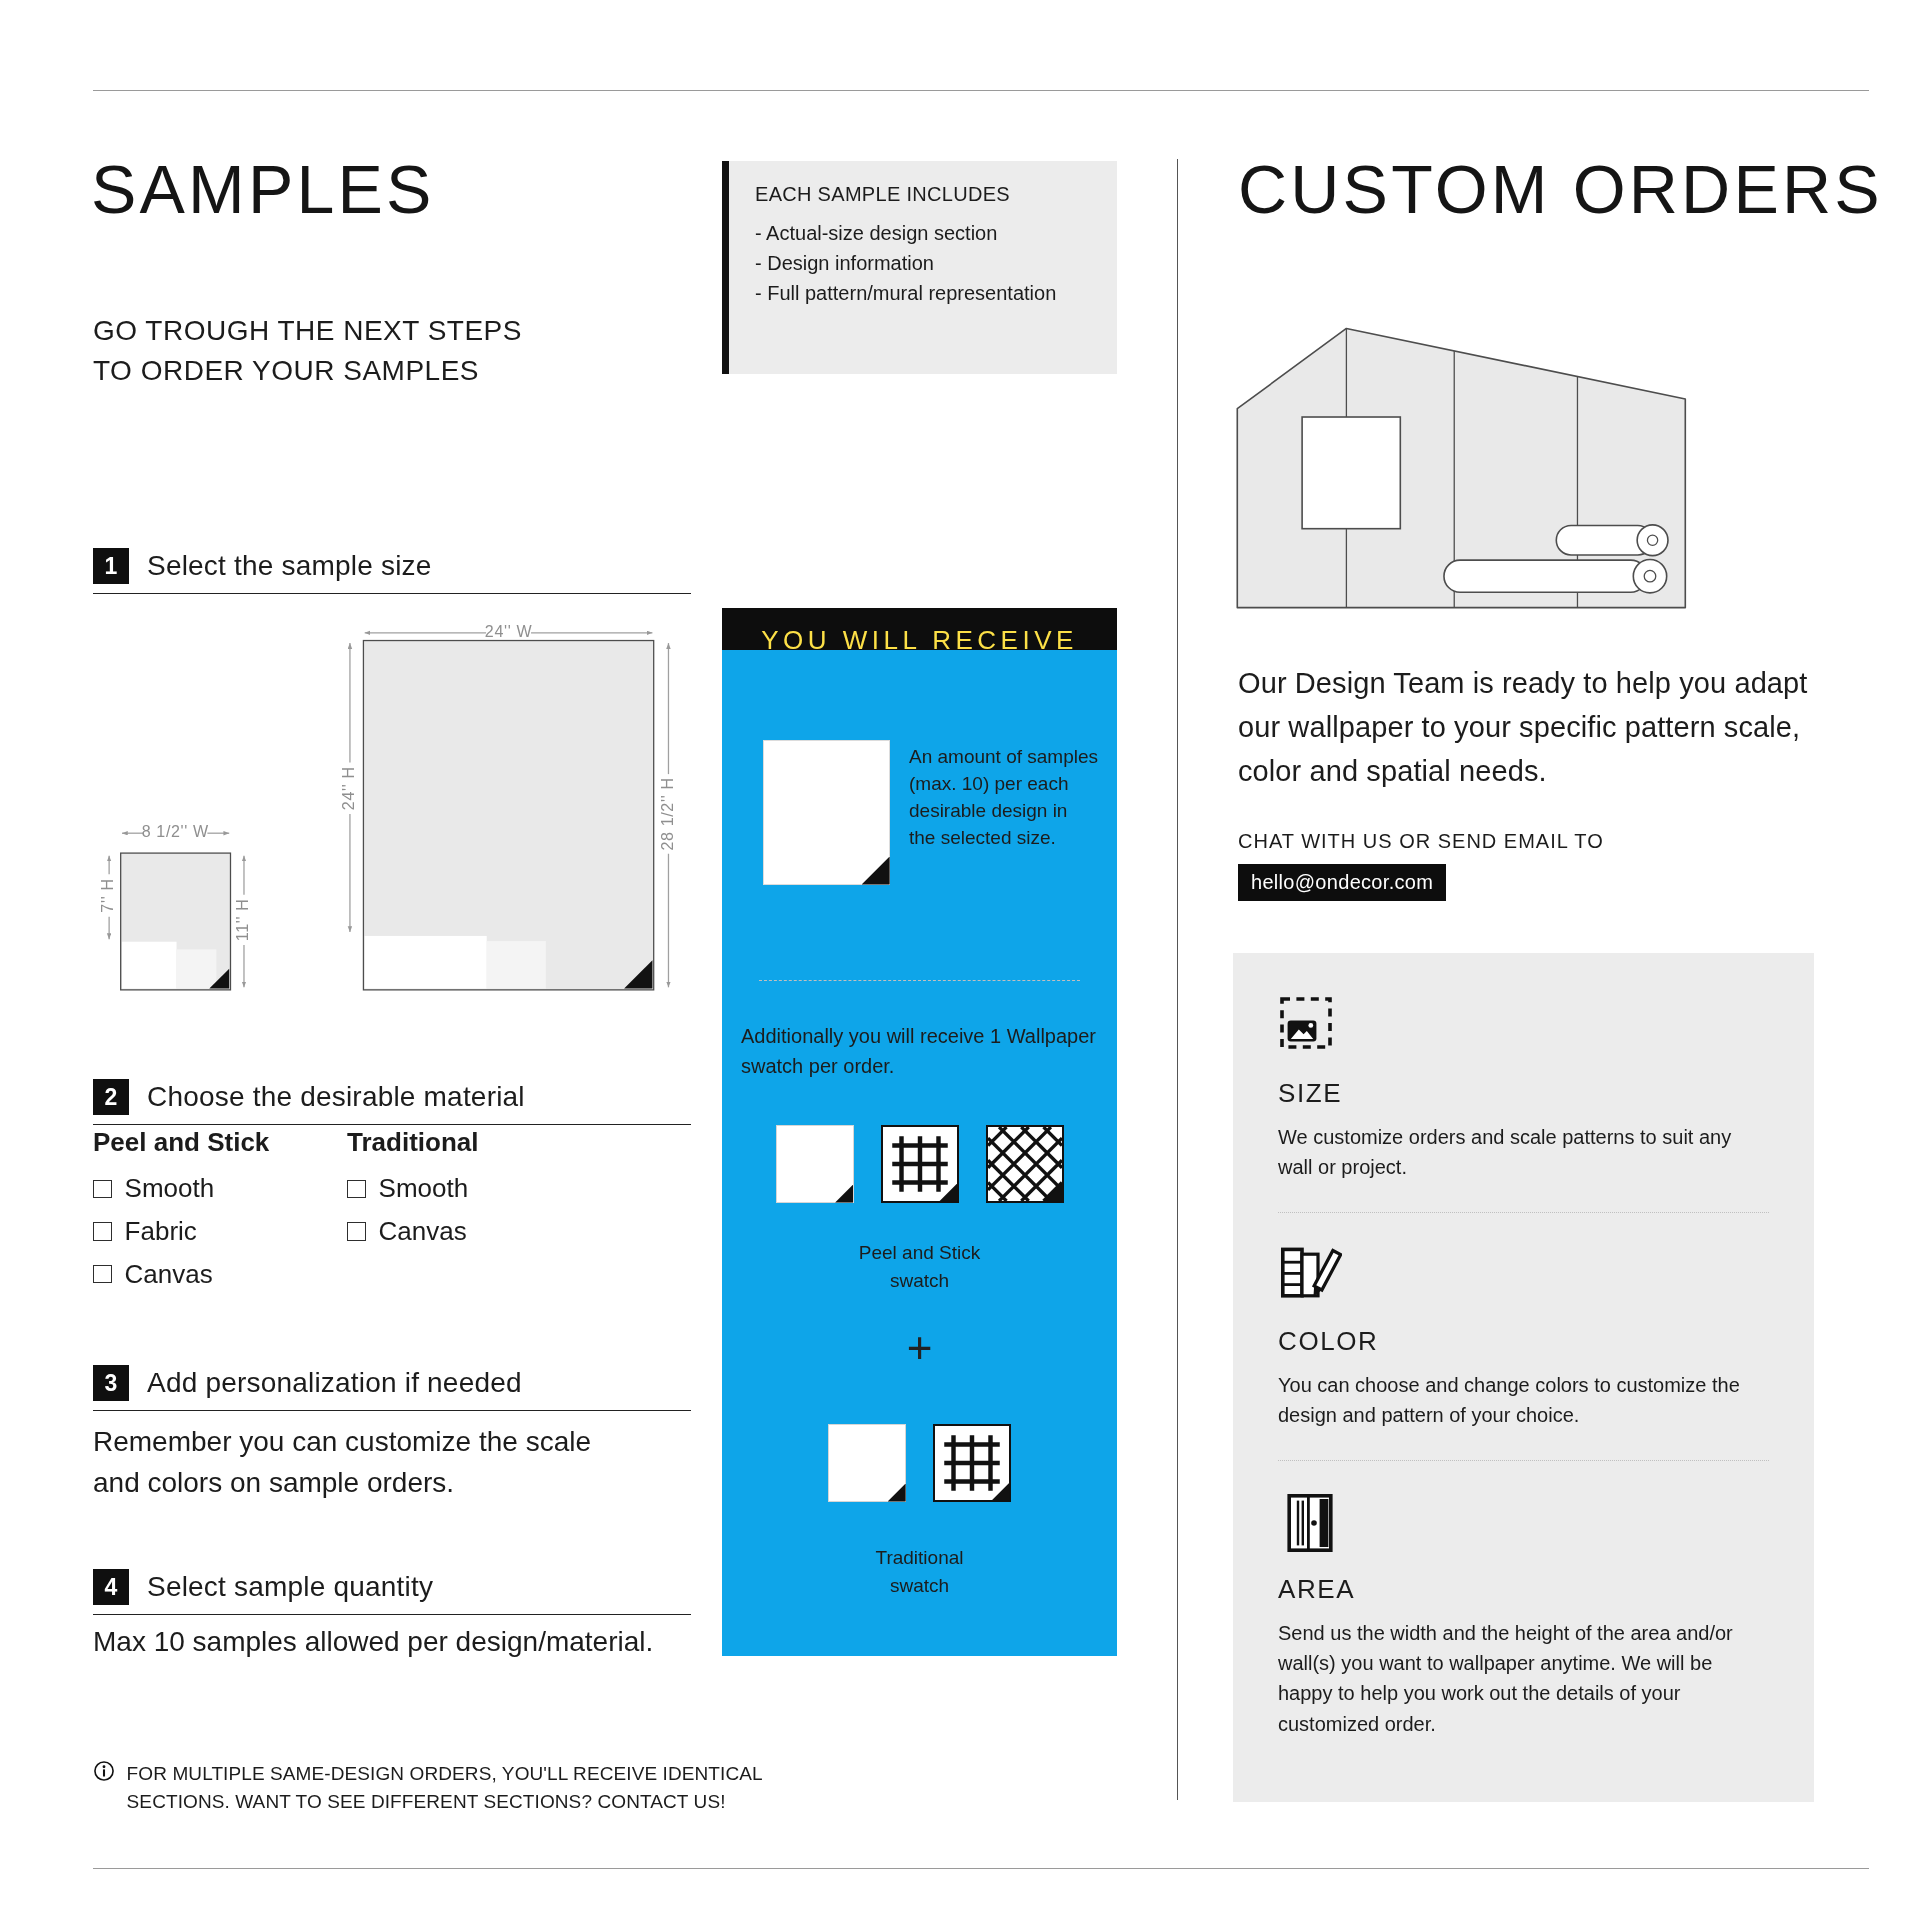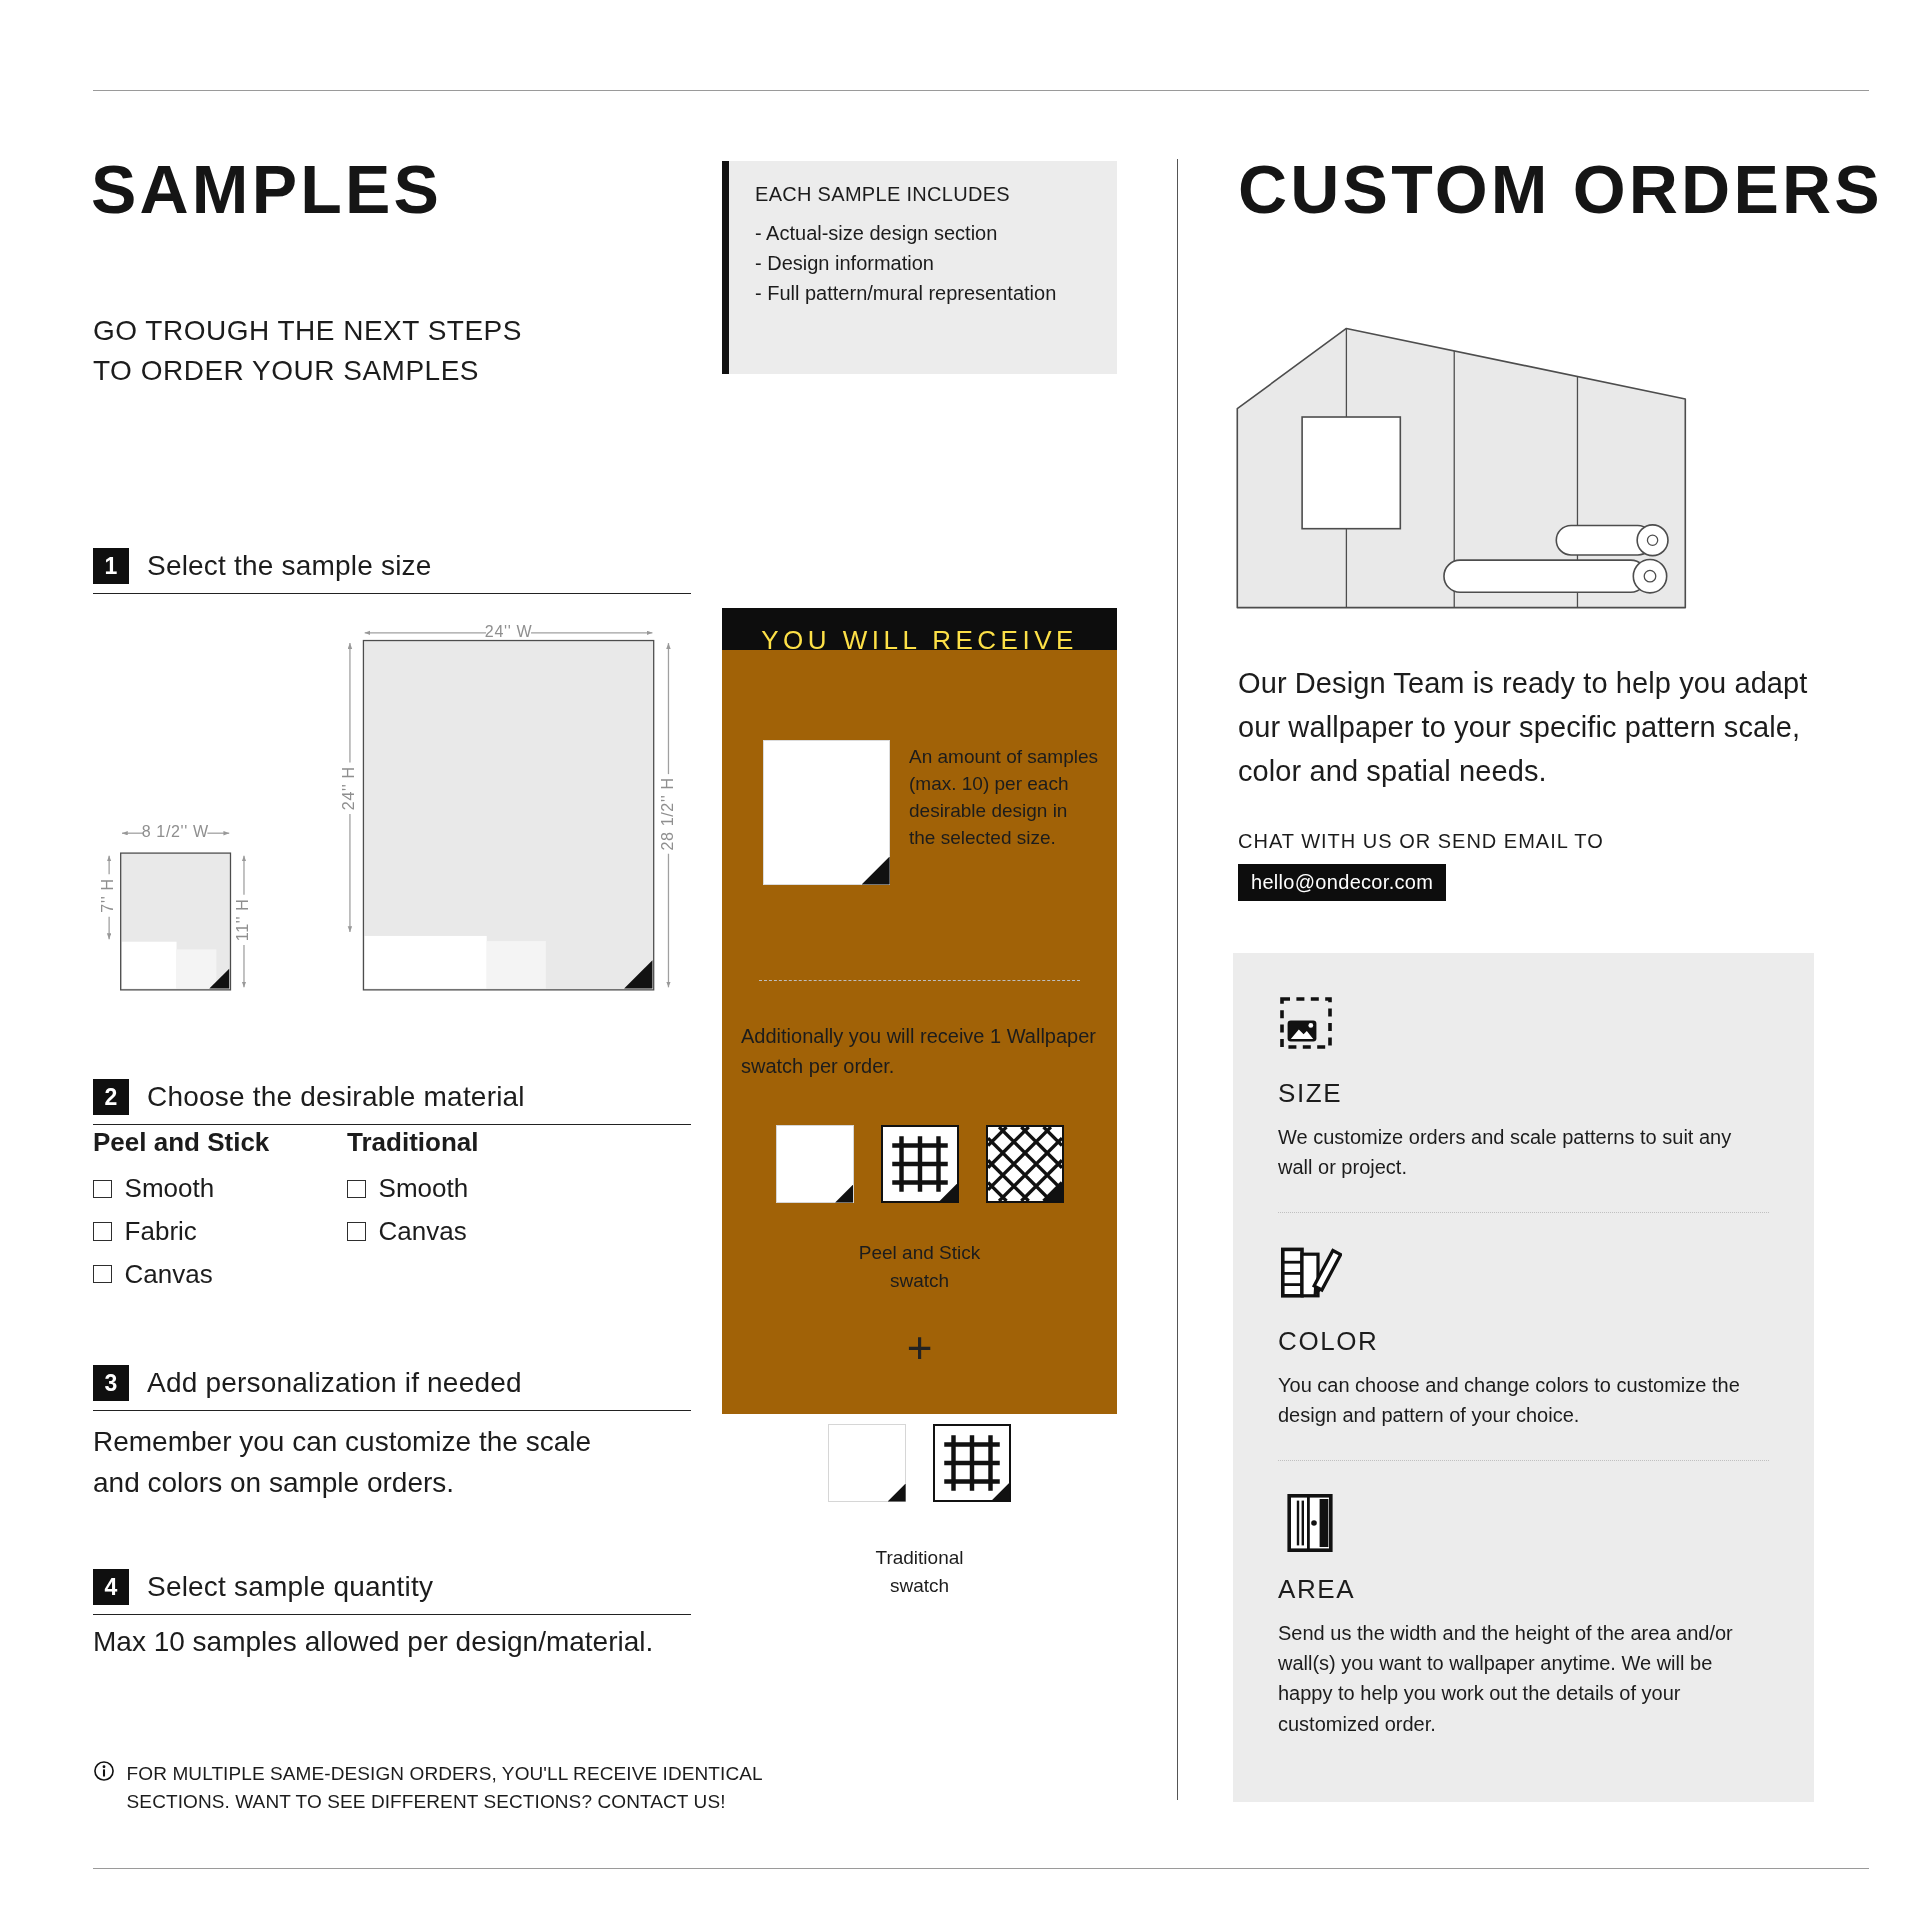--- a/index.html
+++ b/index.html
@@ -3,37 +3,37 @@
 <meta charset="utf-8">
 <style>
   *{margin:0;padding:0;box-sizing:border-box}
   html,body{background:#fff}
   body{width:1926px;height:1926px;font-family:"Liberation Sans",sans-serif;color:#1c1c1c}
   #page{position:relative;width:1926px;height:1926px;overflow:hidden;background:#fff}
   .abs{position:absolute}
   .pre{white-space:pre-line}
   .rule{position:absolute;left:93px;width:1776px;height:1.3px;background:#9a9a9a}
   .vrule{position:absolute;left:1177px;top:159px;width:1.3px;height:1641px;background:#555}
-  .big-title{font-size:68px;letter-spacing:3.2px;font-weight:700;color:#151515}
+  .big-title{font-size:68px;letter-spacing:3.2px;font-weight:400;color:#151515}
   .intro{font-size:28px;line-height:1.42;letter-spacing:0.5px;font-weight:500}
   .includes-box{left:722px;top:161px;width:395px;height:213px;background:#ececec;border-left:7px solid #111;padding:22px 18px 0 26px}
   .inc-title{font-size:20px;font-weight:400;letter-spacing:0.3px;margin-bottom:11.6px}
   .inc-item{font-size:20px;line-height:1.5;padding-left:15.4px;text-indent:-15.4px}
   .step{left:93px;width:598px;display:flex;align-items:center;gap:18px;border-bottom:1.9px solid #222;padding-bottom:9px}
   .step-num{flex:0 0 36px;height:36px;background:#0f0f0f;color:#fff;font-size:23px;font-weight:700;display:flex;align-items:center;justify-content:center}
   .step-title{font-size:28px;letter-spacing:0.2px}
   .mat-col{width:250px}
   .mat-head{font-size:26px;font-weight:700;margin-bottom:15.4px}
   .opt{display:flex;align-items:center;font-size:26px;margin-bottom:11.6px}
   .check{width:18.6px;height:18.6px;border:1.9px solid #2e2e2e;margin-right:13px;background:#fff}
   .body-note{font-size:28px;line-height:1.45}
   .note{left:93px;top:1760px;width:822px;display:flex;gap:11.6px;align-items:flex-start}
   .note-text{font-size:19px;line-height:1.45;letter-spacing:0.1px}
   .ywr-header{left:722px;top:608px;width:395px;height:65px;background:#0d0d0d;color:#fde047;display:flex;align-items:center;justify-content:center;font-size:26px;letter-spacing:4.5px;font-weight:500}
-  .ywr-body{left:722px;top:650px;width:395px;height:764px;background:#a16207}
+  .ywr-body{left:722px;top:650px;width:395px;height:1006px;background:#0ea5e9}
   .sheet{position:absolute;left:41px;top:90px;width:127px;height:145px;background:#fff;border:0.6px solid #dcdcdc}
   .fold{position:absolute;right:-0.6px;bottom:-0.6px;background:#111;clip-path:polygon(100% 0,100% 100%,0 100%)}
   .f42{width:28px;height:28px}
   .f30{width:18px;height:18px}
   .sample-text{position:absolute;left:187px;top:94px;width:190px;font-size:19px;line-height:1.42}
   .dash-div{position:absolute;left:37px;top:330px;width:321px;border-top:1.9px dashed #bfbfbf}
   .additional{position:absolute;left:19px;top:371px;width:356px;font-size:20px;line-height:1.5}
   .swatch-row{position:absolute;left:0;width:395px;display:flex;justify-content:center;gap:27px}
   .swatch{width:78px;height:78px;background:#fff;position:relative}
   .swatch.plain{border:0.6px solid #d6d6d6}

